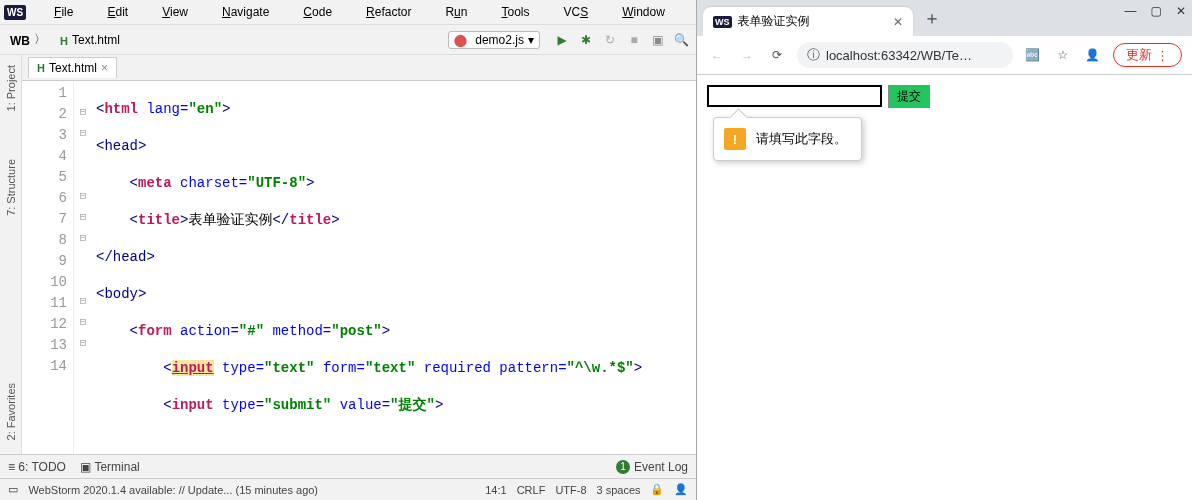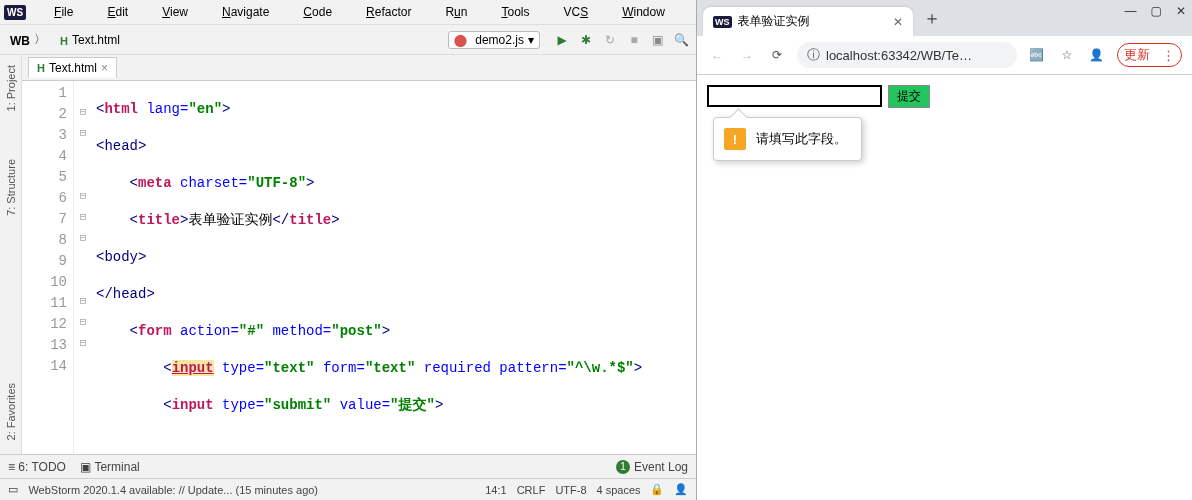--- a/index.html
+++ b/index.html
@@ -51,21 +51,21 @@
   .chrome-tab .title { flex:1; white-space:nowrap; overflow:hidden; text-overflow:ellipsis; }
   .chrome-tab .close { color:#666; cursor:pointer; }
   .new-tab { margin-left: 10px; color:#444; font-size:18px; cursor:pointer; padding-bottom:6px;}
   .win-ctrls { position:absolute; right:6px; top:4px; display:flex; gap:14px; color:#333; }
   .chrome-toolbar { background:#fff; height: 38px; display:flex; align-items:center; gap:10px; padding: 0 10px; }
   .nav-btn { width:20px; height:20px; display:flex; align-items:center; justify-content:center; color:#555; cursor:pointer; }
   .nav-btn.disabled { color:#bbb; cursor:default; }
   .addr-wrap { flex:1; display:flex; align-items:center; gap:6px; border-radius:14px; background:#f1f3f4; padding:4px 10px; font-size:13px; color:#333; }
   .addr-info { color:#5f6368; }
   .addr-text { flex:1; white-space:nowrap; overflow:hidden; text-overflow:ellipsis; }
-  .refresh-pill { border:1px solid #d93025; color:#d93025; border-radius:12px; padding:2px 6px; font-size:13px; display:flex; align-items:center; gap:12px; cursor:pointer; }
+  .refresh-pill { border:1px solid #d93025; color:#d93025; border-radius:12px; padding:2px 12px; font-size:13px; display:flex; align-items:center; gap:4px; cursor:pointer; }
   .browser-content { flex:1; position:relative; padding: 10px; }
   .form-row { display:flex; gap:6px; }
   .text-input { width: 175px; height:22px; border:2px solid #000; background:#fff; }
   .submit-btn { background:#22c55e; border:1px solid #888; padding:2px 8px; font-size:12px; cursor:pointer; }
   .tooltip { position:absolute; left:16px; top:42px; background:#fff; border:1px solid #ccc; box-shadow: 2px 2px 6px rgba(0,0,0,0.2); border-radius:4px; padding:10px 14px 10px 10px; display:flex; align-items:center; gap:10px; font-size:13px; }
   .tooltip::before { content:""; position:absolute; top:-7px; left:18px; width:12px; height:12px; background:#fff; border-left:1px solid #ccc; border-top:1px solid #ccc; transform:rotate(45deg); }
   .warn-icon { width:22px; height:22px; background:#f5a623; display:flex; align-items:center; justify-content:center; color:#fff; font-weight:bold; border-radius:2px; }
   u.mn { text-decoration: underline; }
 </style>
 </head>
@@ -163,22 +163,22 @@
             <div>⊟</div>
             <div>⊟</div>
             <div>⊟</div>
             <div></div>
         </div>
         <div class="code">
 <div class="line"><span class="cl-plain">&lt;</span><span class="cl-tag">html</span><span class="cl-attr"> lang=</span><span class="cl-str">"en"</span><span class="cl-plain">&gt;</span></div>
 <div class="line"><span class="cl-plain">&lt;head&gt;</span></div>
 <div class="line">    <span class="cl-plain">&lt;</span><span class="cl-tag">meta</span><span class="cl-attr"> charset=</span><span class="cl-str">"UTF-8"</span><span class="cl-plain">&gt;</span></div>
 <div class="line">    <span class="cl-plain">&lt;</span><span class="cl-tag">title</span><span class="cl-plain">&gt;</span><span class="cl-text">表单验证实例</span><span class="cl-plain">&lt;/</span><span class="cl-tag">title</span><span class="cl-plain">&gt;</span></div>
+<div class="line"><span class="cl-plain">&lt;/head&gt;</span></div>
 <div class="line"><span class="cl-plain">&lt;body&gt;</span></div>
-<div class="line"><span class="cl-plain">&lt;/head&gt;</span></div>
 <div class="line">    <span class="cl-plain">&lt;</span><span class="cl-tag">form</span><span class="cl-attr"> action=</span><span class="cl-str">"#"</span><span class="cl-attr"> method=</span><span class="cl-str">"post"</span><span class="cl-plain">&gt;</span></div>
 <div class="line">        <span class="cl-plain">&lt;</span><span class="cl-tag hl-input">input</span><span class="cl-attr"> type=</span><span class="cl-str">"text"</span><span class="cl-attr"> form=</span><span class="cl-str">"text"</span><span class="cl-attr"> required pattern=</span><span class="cl-str">"^\w.*$"</span><span class="cl-plain">&gt;</span></div>
 <div class="line">        <span class="cl-plain">&lt;</span><span class="cl-tag">input</span><span class="cl-attr"> type=</span><span class="cl-str">"submit"</span><span class="cl-attr"> value=</span><span class="cl-str">"提交"</span><span class="cl-plain">&gt;</span></div>
 
 
 
 
         </div>
       </div>
     </div>
@@ -192,21 +192,21 @@
         <span>Event Log</span>
       </span>
   </div>
 
   <div class="statusbar">
     <span>▭</span>
     <span class="notif">WebStorm 2020.1.4 available: // Update... (15 minutes ago)</span>
     <span>14:1</span>
     <span>CRLF</span>
     <span>UTF-8</span>
-    <span>4 spaces</span>
+    <span>3 spaces</span>
     <span>🔒</span>
     <span>👤</span>
   </div>
 </div>
 
 <div class="browser" style="position:relative;">
   <div class="win-ctrls">
     <span>—</span>
     <span>▢</span>
     <span>✕</span>

